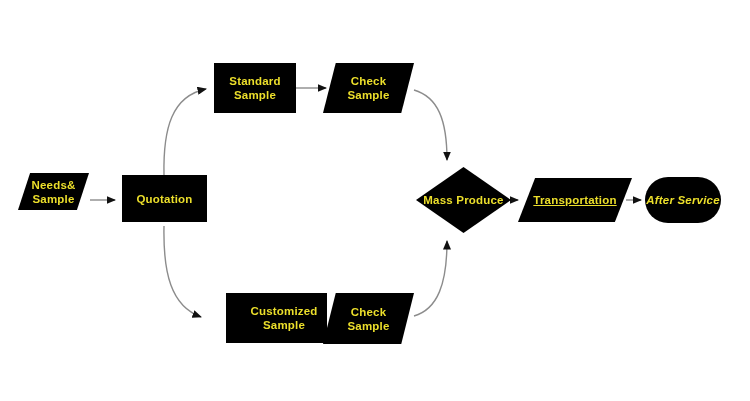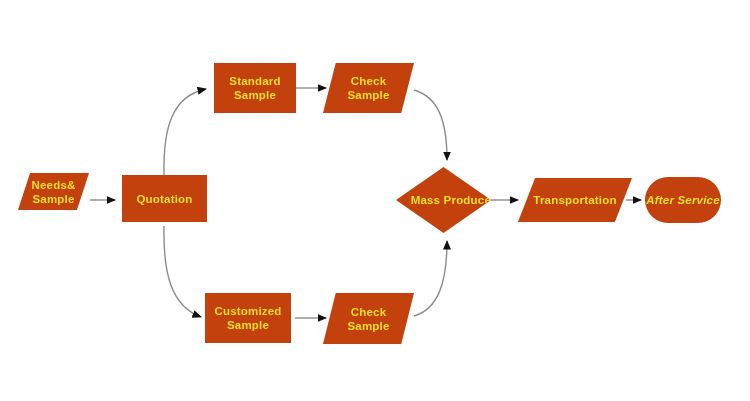--- a/index.html
+++ b/index.html
@@ -6,45 +6,45 @@
   #stage{
     position:relative;
     width:750px;height:401px;
     background:#ffffff;
     font-family:"Liberation Sans", sans-serif;
     overflow:hidden;
   }
   #wires{position:absolute;left:0;top:0;width:750px;height:401px;z-index:1;}
   .node{
     position:absolute;
-    background:#c2410c;
+    background:#000000;
     color:#ecdf2b;
     display:flex;align-items:center;justify-content:center;
     text-align:center;
     font-weight:bold;
     font-size:11.5px;
     line-height:14px;
     z-index:2;
     letter-spacing:.2px;
   }
   .label span{display:block;}
   
   #n-needs        {left:18px;  top:173px; width:71px;  height:37px;
                    clip-path:polygon(17% 0,100% 0,83% 100%,0 100%);}
   #n-quotation    {left:122px; top:175px; width:85px;  height:47px;}
   #n-standard     {left:214px; top:63px;  width:82px;  height:50px;}
   #n-checktop     {left:323px; top:63px;  width:91px;  height:50px;
                    clip-path:polygon(14% 0,100% 0,86% 100%,0 100%);}
-  #n-customized   {left:205px; top:293px; width:86px;  height:50px;}
+  #n-customized   {left:226px; top:293px; width:86px;  height:50px;padding-left:15px;}
   #n-checkbottom  {left:323px; top:293px; width:91px;  height:51px;
                    clip-path:polygon(14% 0,100% 0,86% 100%,0 100%);}
-  #n-mass         {left:396px; top:167px; width:95px;  height:66px;
-                   clip-path:polygon(50% 0,100% 50%,50% 100%,0 50%);justify-content:flex-end;}
+  #n-mass         {left:416px; top:167px; width:95px;  height:66px;
+                   clip-path:polygon(50% 0,100% 50%,50% 100%,0 50%);}
   #n-transport    {left:518px; top:178px; width:114px; height:44px;
-                   clip-path:polygon(15% 0,100% 0,85% 100%,0 100%);}
+                   clip-path:polygon(15% 0,100% 0,85% 100%,0 100%);text-decoration:underline;}
   #n-after        {left:645px; top:177px; width:76px;  height:46px;
                    border-radius:23px;font-style:italic;}
 </style>
 </head>
 <body>
 
 <div id="stage">
 
   <svg id="wires" viewBox="0 0 750 401" xmlns="http://www.w3.org/2000/svg">
     <defs>

